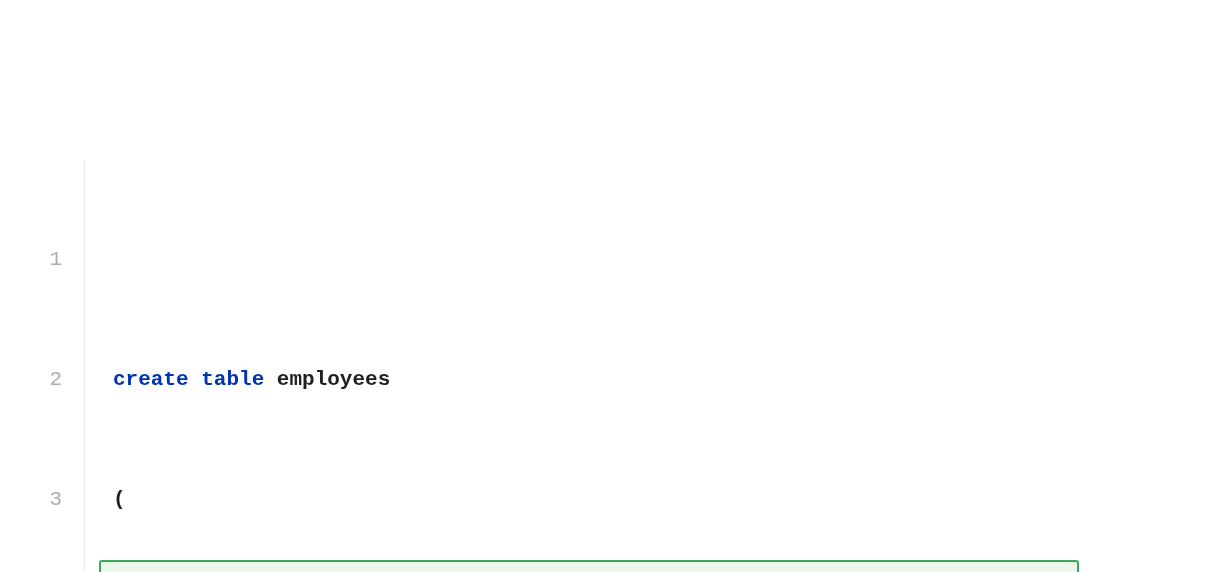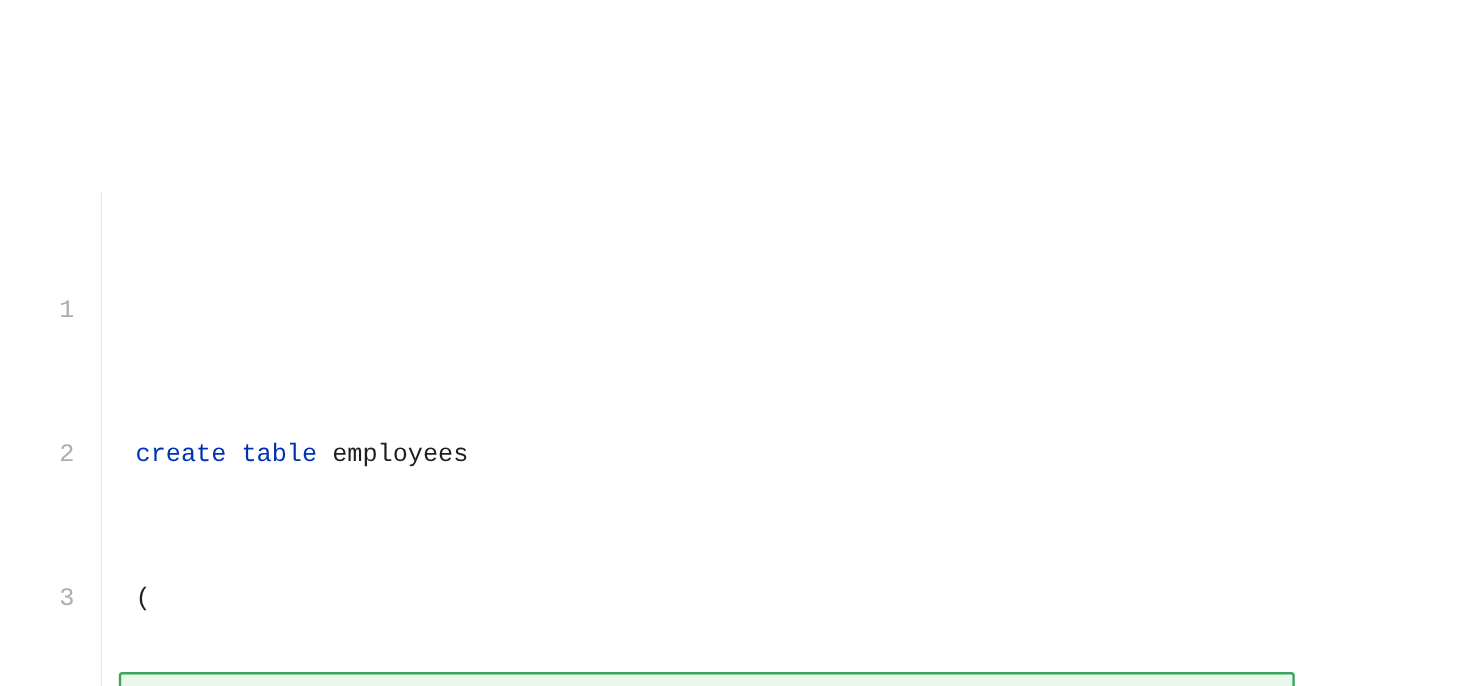--- a/index.html
+++ b/index.html
@@ -28,20 +28,21 @@
     height: 40px;
   }
   .code {
     flex: 1;
     padding-left: 28px;
     position: relative;
   }
   .line {
     height: 40px;
     position: relative;
+    font-weight: bold;
   }
   .highlight-box {
     position: absolute;
     left: 14px;
     top: 400px;
     width: 980px;
     height: 80px;
     background: #eaf7ea;
     border: 2px solid #3ba55c;
     border-radius: 3px;

